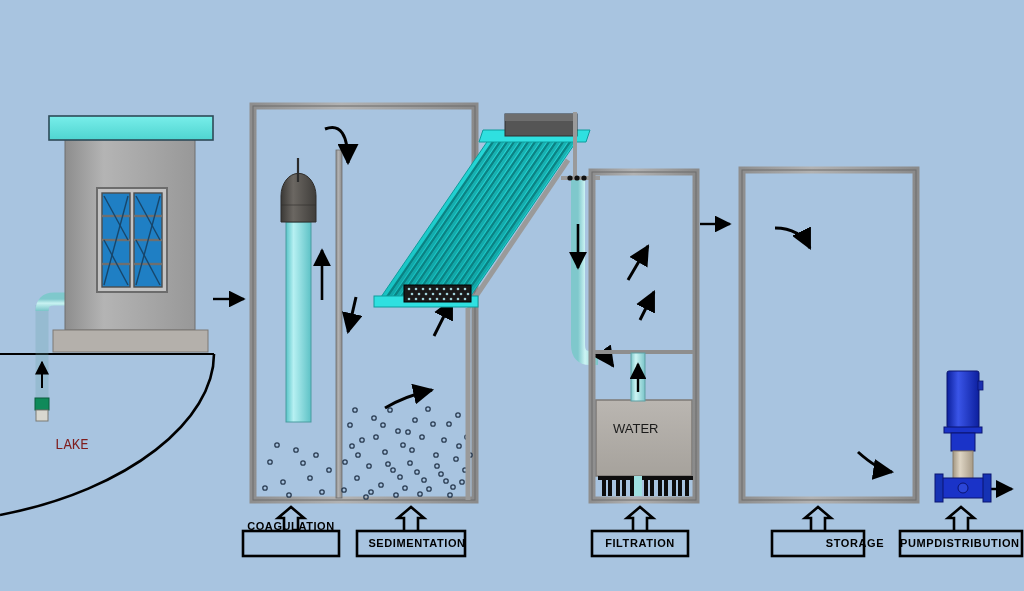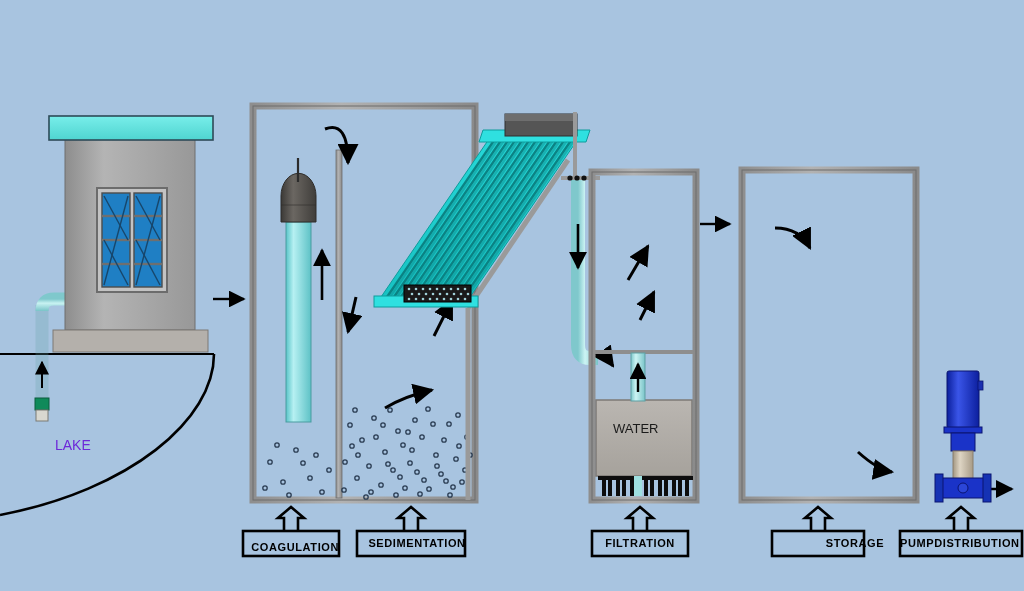--- a/index.html
+++ b/index.html
@@ -9,22 +9,22 @@
     font-family:"Liberation Sans", sans-serif;
     overflow:hidden;
   }
   #stage{position:relative;width:1024px;height:591px;}
   #svgroot{position:absolute;left:0;top:0;width:1024px;height:591px;}
   .ttl{
     position:absolute;left:0;top:33px;width:1024px;text-align:center;
     font-size:27px;letter-spacing:.5px;color:#111;font-family:"Liberation Sans",sans-serif;
   }
   .lakelbl{
-    position:absolute;left:55px;top:437px;font-size:14px;color:#6d28d9;
-    font-family:Liberation Sans, sans-serif;
+    position:absolute;left:55px;top:437px;font-size:14px;color:#7f1d1d;
+    font-family:Liberation Mono, monospace;
   }
   .medialbl{
     position:absolute;left:613px;top:421px;font-size:13px;color:#1a1a1a;
     font-family:"Liberation Sans",sans-serif;
   }
   .taglbl{
     position:absolute;font-size:11px;font-weight:bold;color:#000;
     letter-spacing:.6px;font-family:"Liberation Sans",sans-serif;
     white-space:nowrap;
   }
@@ -419,20 +419,20 @@
         <rect x="772" y="531" width="92" height="25" fill="none" stroke="#000" stroke-width="2.6"></rect>
         <polyline points="954,531 954,518 948,518 961,507 974,518 968,518 968,531" fill="none" stroke="#000" stroke-width="2.6"></polyline>
         <rect x="900" y="531" width="122" height="25" fill="none" stroke="#000" stroke-width="2.6"></rect>
       </g>
   </svg>
 
   <div class="lakelbl">LAKE</div>
   <div class="medialbl">WATER</div>
 
   <div id="stagelabels">
-      <div class="taglbl" style="left: 243px; top: 541px; width: 96px; text-align: right;">COAGULATION</div>
+      <div class="taglbl" style="left: 243px; top: 520px; width: 96px; text-align: center;">COAGULATION</div>
       <div class="taglbl" style="left: 357px; top: 537px; width: 120px; text-align: center;">SEDIMENTATION</div>
       <div class="taglbl" style="left: 592px; top: 537px; width: 96px; text-align: center;">FILTRATION</div>
       <div class="taglbl" style="left: 815px; top: 537px; width: 80px; text-align: center;">STORAGE</div>
       <div class="taglbl" style="left: 900px; top: 537px; width: 122px; ">PUMPDISTRIBUTION</div>
     </div>
 
 </div>
 
 </body></html>

